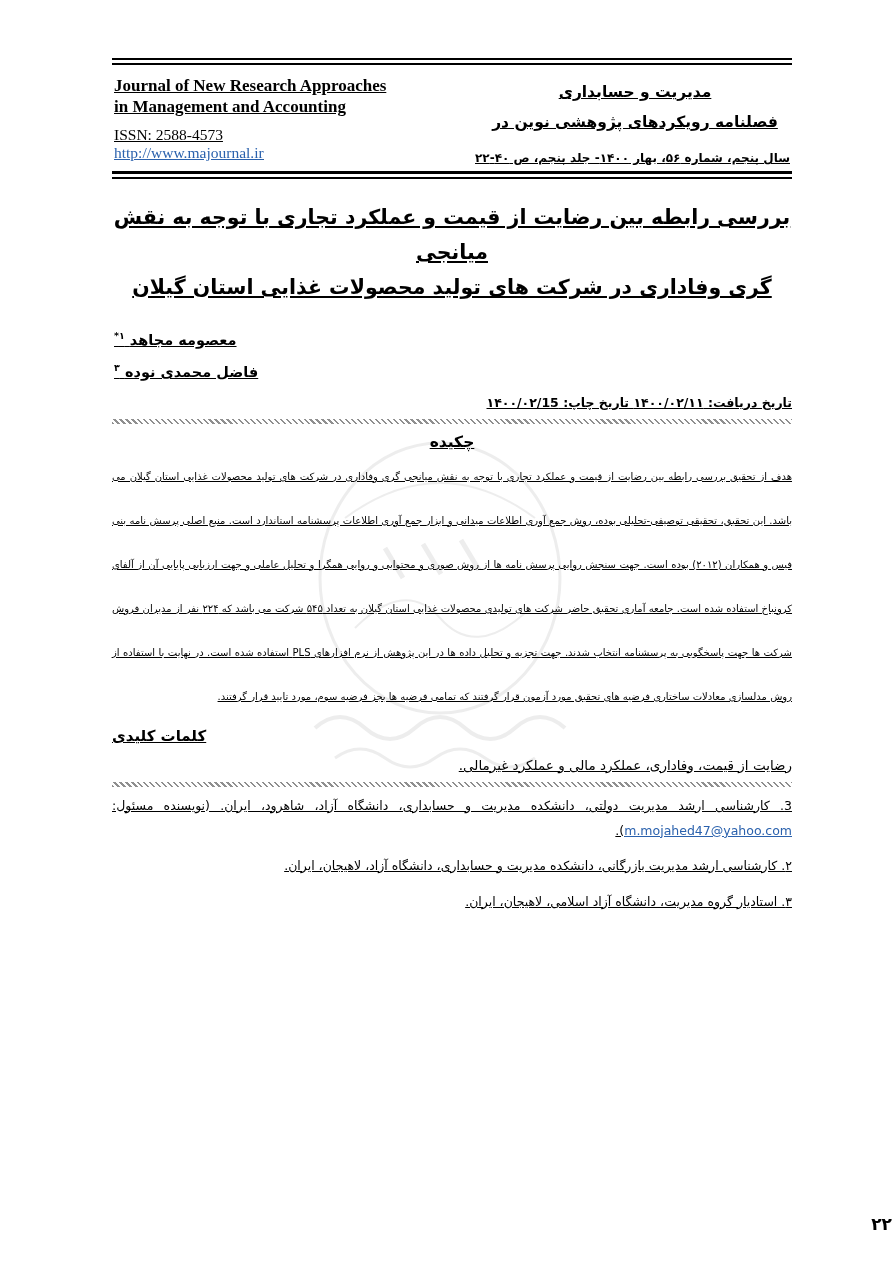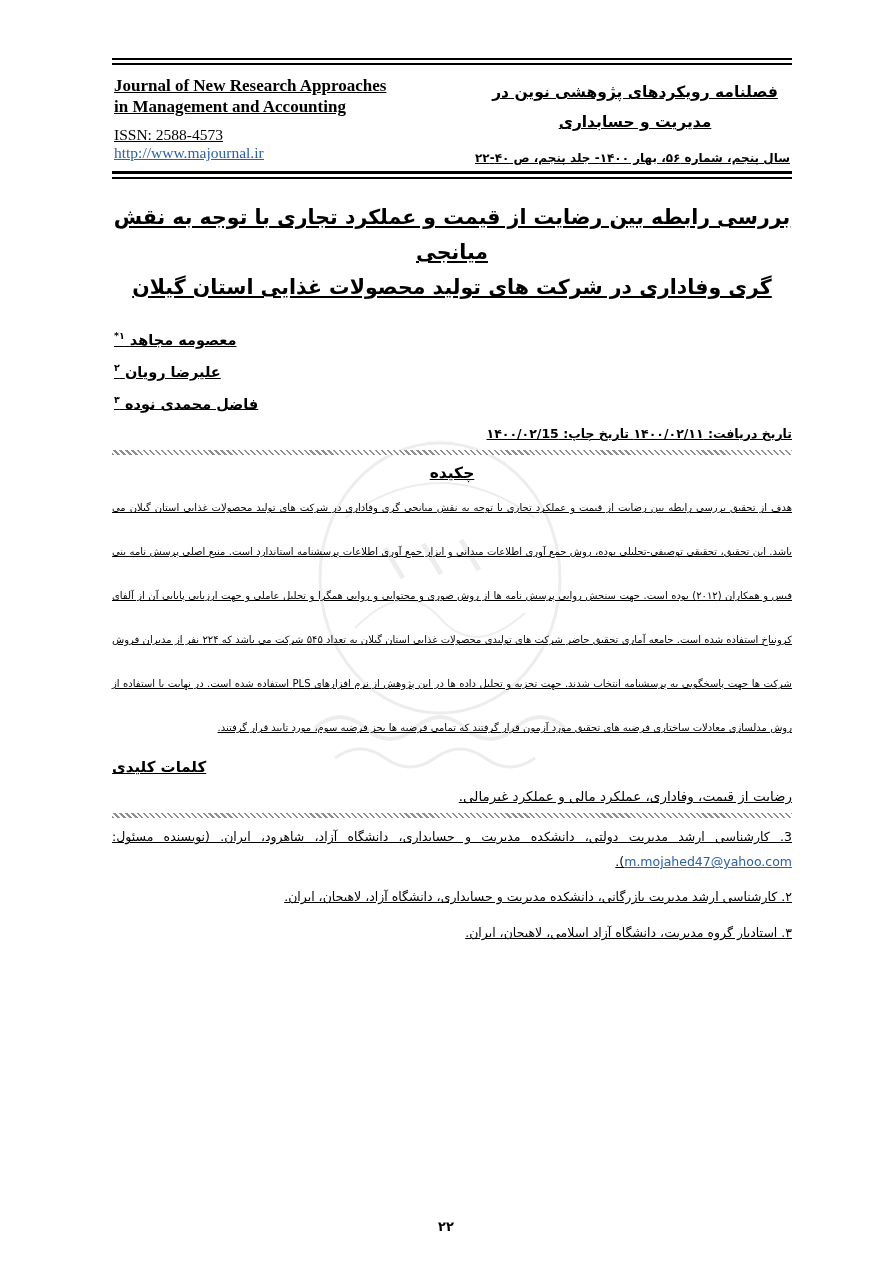--- a/index.html
+++ b/index.html
@@ -93,22 +93,22 @@
   }
   .fn1-line2 { direction: rtl; text-align: right; line-height: 25px; }
   .fn1-line2 a { color: var(--link, #2a61ad); text-decoration: underline; }
   .fn { direction: rtl; text-align: right; line-height: 26px; margin-top: 10px; }
 
   
   .page-number {
     position: absolute;
     left: 0; right: 0;
     bottom: 36px;
-    text-align: center;
-    font-size: 13px;
+    text-align: right;
+    font-size: 17px;
     font-weight: bold;
     direction: rtl;
   }
 
   
   .watermark {
     position: absolute;
     left: 225px; top: 420px;
     width: 430px; height: 360px;
     z-index: 0;
@@ -141,42 +141,38 @@
           <div>Journal of New Research Approaches</div>
           <div>in Management and Accounting</div>
         </div>
         <div class="issn">ISSN: 2588-4573</div>
         <div class="url">
           <a href="#">http://www.majournal.ir</a>
         </div>
       </div>
       <div class="hdr-fa">
         <div class="jname-fa">
+          <div>مدیریت و حسابداری</div>
           <div>فصلنامه رویکردهای پژوهشی نوین در</div>
-          <div>مدیریت و حسابداری</div>
         </div>
         <div class="issue">سال پنجم، شماره ۵۶، بهار ۱۴۰۰- جلد پنجم، ص ۴۰-۲۲</div>
       </div>
     </div>
 
     <div class="rule-header-bottom"></div>
 
     <div class="art-title">
       <div>بررسی رابطه بین رضایت از قیمت و عملکرد تجاری با توجه به نقش میانجی</div>
       <div>گری وفاداری در شرکت های تولید محصولات غذایی استان گیلان</div>
     </div>
 
     <div class="authors">
       <div class="author-row">
         <span>معصومه مجاهد</span>
         <sup>۱*</sup>
-      </div>
-      <div class="author-row">
-        <span>علیرضا رویان</span>
-        <sup>۲</sup>
       </div>
       <div class="author-row">
         <span>فاضل محمدی نوده</span>
         <sup>۳</sup>
       </div>
     </div>
 
     <div class="dates">تاریخ دریافت: ۱۴۰۰/۰۲/۱۱ تاریخ چاپ: ۱۴۰۰/۰۲/15</div>
 
     <div class="hatch hatch-1"></div>

